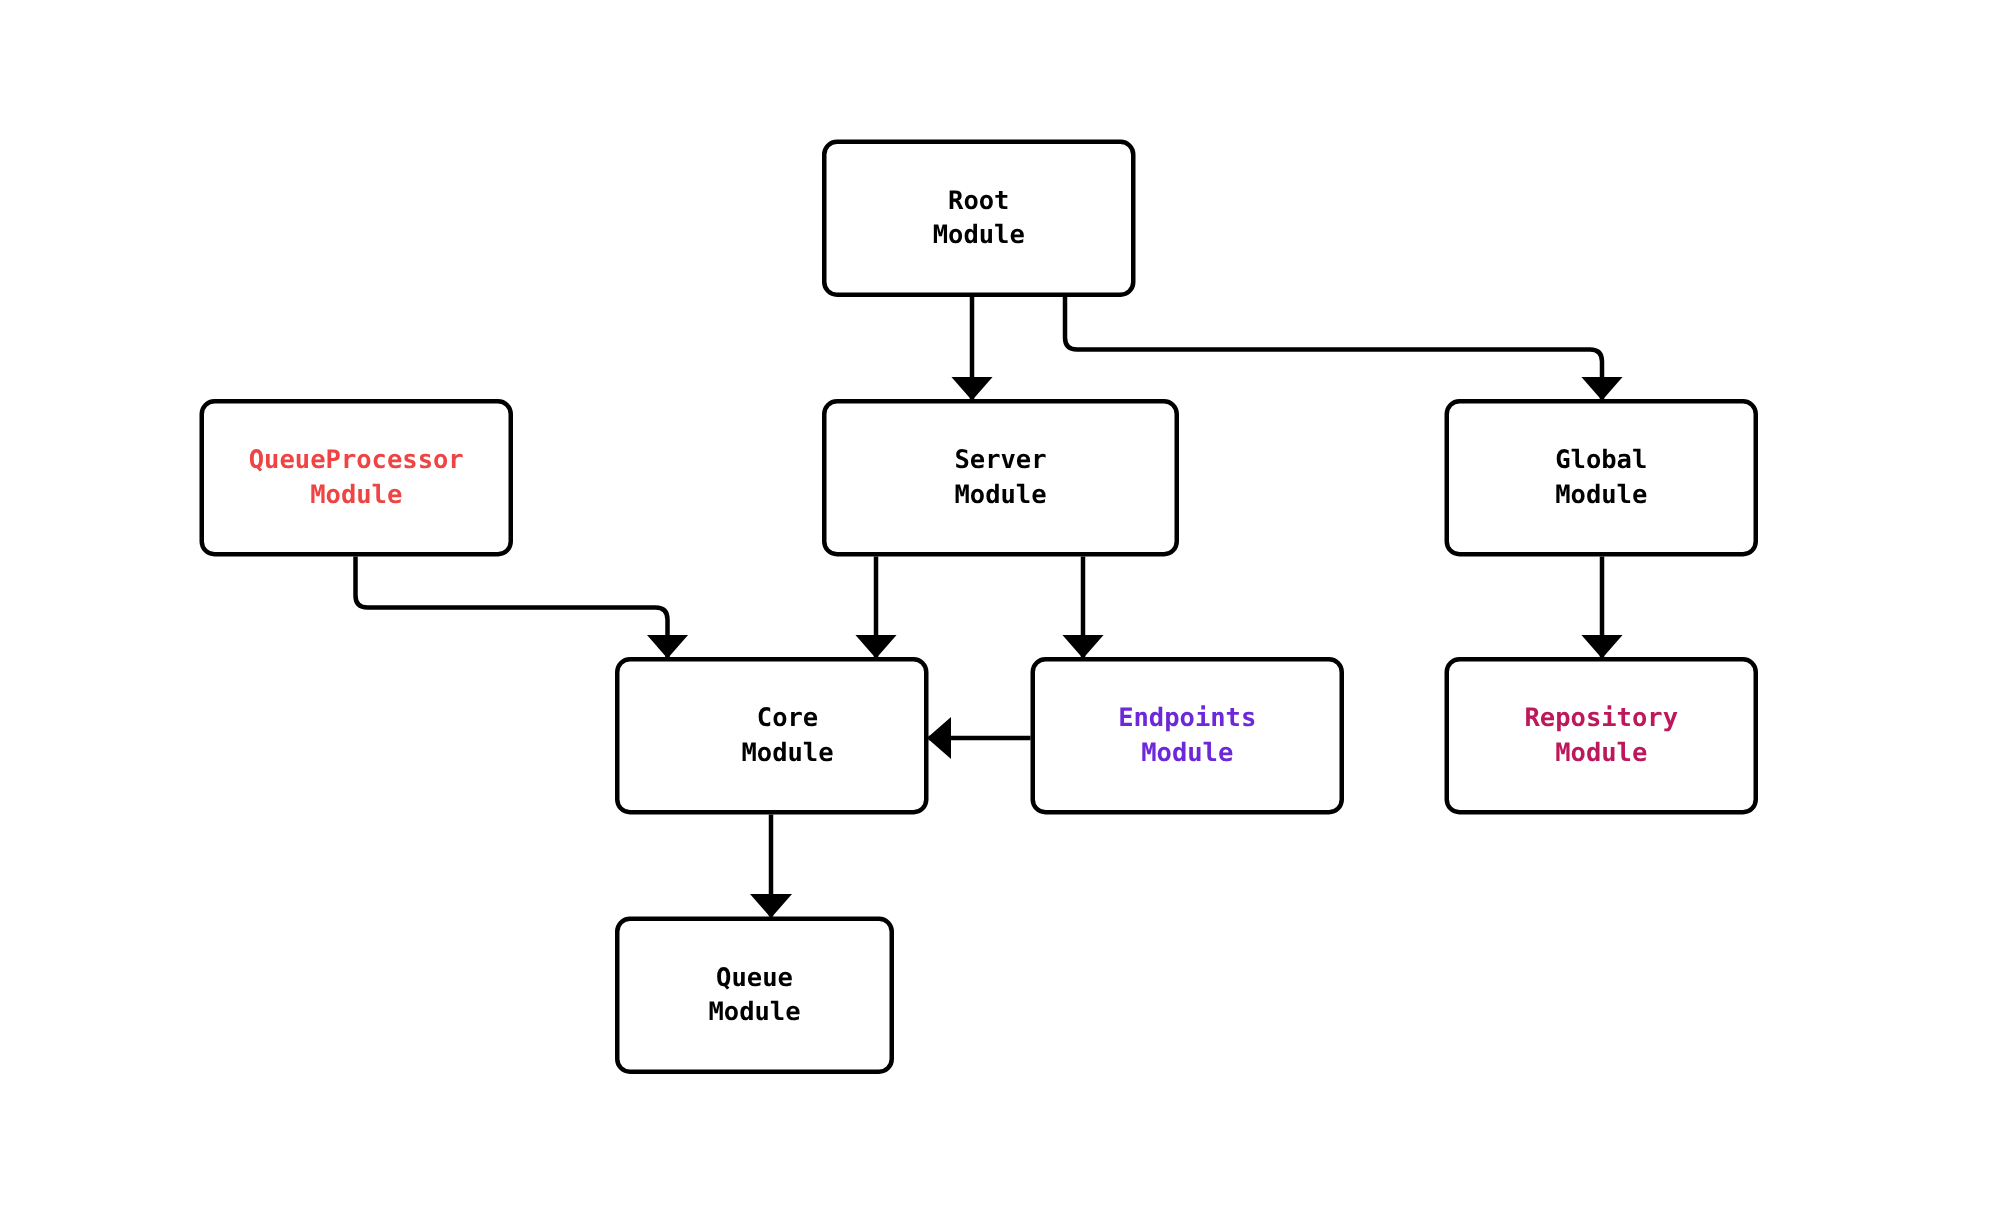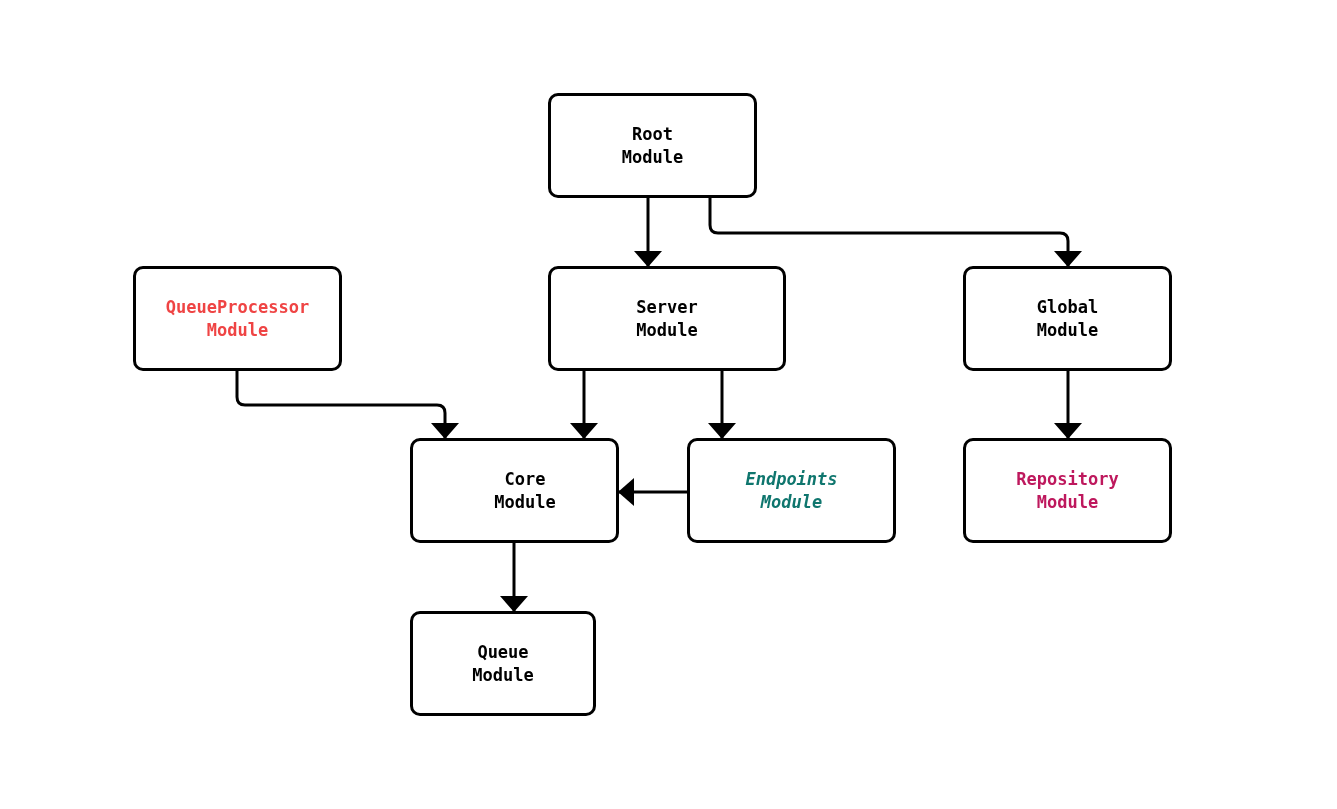--- a/index.html
+++ b/index.html
@@ -75,21 +75,21 @@
       </div>
       <div class="node" style="left: 963px; top: 266px; width: 209px; height: 105px; background: rgb(255, 255, 255); border-color: rgb(0, 0, 0); text-align: center;">
         <span class="node-label" style="color: rgb(0, 0, 0);">Global
 Module</span>
       </div>
       <div class="node" style="left: 410px; top: 438px; width: 209px; height: 105px; background: rgb(255, 255, 255); border-color: rgb(0, 0, 0);">
         <span class="node-label" style="color: rgb(0, 0, 0); margin-left: 21px;">Core
 Module</span>
       </div>
       <div class="node" style="left: 687px; top: 438px; width: 209px; height: 105px; background: rgb(255, 255, 255); border-color: rgb(0, 0, 0);">
-        <span class="node-label" style="color: #0f766e; font-style: italic;">Endpoints
+        <span class="node-label" style="color: #6d28d9;">Endpoints
 Module</span>
       </div>
       <div class="node" style="left: 963px; top: 438px; width: 209px; height: 105px; background: rgb(255, 255, 255); border-color: rgb(0, 0, 0);">
         <span class="node-label" style="color: #be185d;">Repository
 Module</span>
       </div>
       <div class="node" style="left: 410px; top: 611px; width: 186px; height: 105px; background: rgb(255, 255, 255); border-color: rgb(0, 0, 0);">
         <span class="node-label" style="color: rgb(0, 0, 0);">Queue
 Module</span>
       </div>

